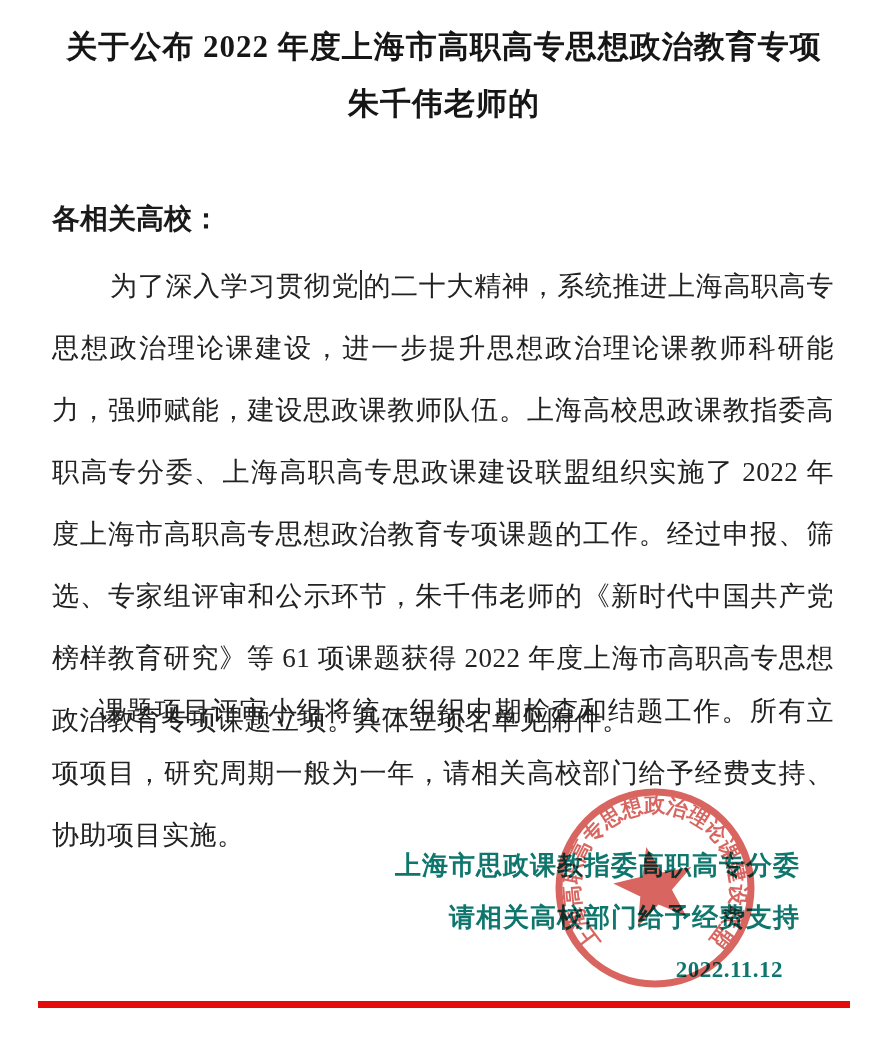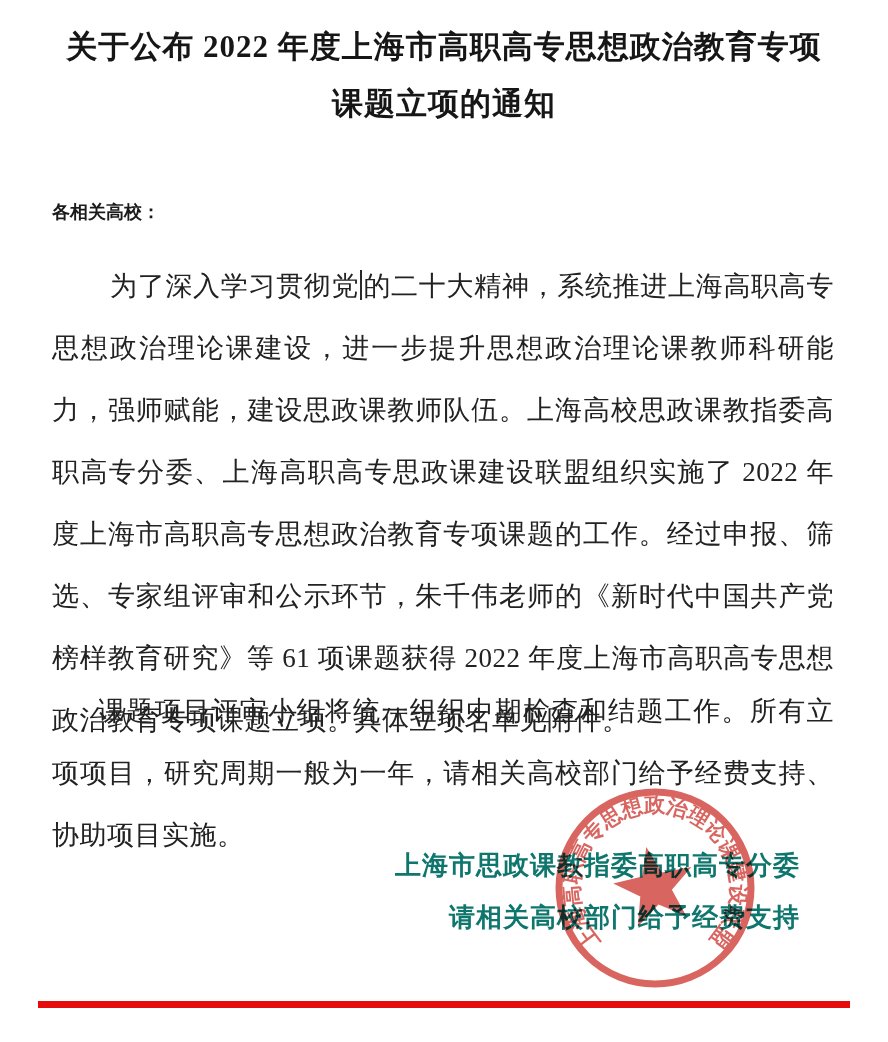--- a/index.html
+++ b/index.html
@@ -22,21 +22,21 @@
     font-size: 31px;
     font-weight: bold;
     line-height: 57px;
     color: #161616;
     letter-spacing: 1px;
   }
   .salutation {
     position: absolute;
     top: 200px;
     left: 52px;
-    font-size: 18px;
+    font-size: 28px;
     font-weight: bold;
     color: #1a1a1a;
   }
   .para {
     position: absolute;
     left: 52px;
     width: 782px;
     font-size: 27px;
     line-height: 62px;
     text-align: justify;
@@ -97,32 +97,33 @@
     fill: #d0433c;
   }
 </style>
 </head>
 <body>
 
 <div class="page">
 
   <div class="doc-title">
     <div>关于公布 2022 年度上海市高职高专思想政治教育专项</div>
-    <div>课题立项的通知</div>
+    <div>朱千伟老师的</div>
   </div>
 
   <div class="salutation">各相关高校：</div>
 
   <div class="para para-1"><span>为了深入学习贯彻党</span><span class="caret"></span><span>的二十大精神，系统推进上海高职高专思想政治理论课建设，进一步提升思想政治理论课教师科研能力，强师赋能，建设思政课教师队伍。上海高校思政课教指委高职高专分委、上海高职高专思政课建设联盟组织实施了 2022 年度上海市高职高专思想政治教育专项课题的工作。经过申报、筛选、专家组评审和公示环节，朱千伟老师的《新时代中国共产党榜样教育研究》等 61 项课题获得 2022 年度上海市高职高专思想政治教育专项课题立项。具体立项名单见附件。</span></div>
 
   <div class="para para-2">课题项目评审小组将统一组织中期检查和结题工作。所有立项项目，研究周期一般为一年，请相关高校部门给予经费支持、协助项目实施。</div>
 
   <div class="signature">
     <div>上海市思政课教指委高职高专分委</div>
     <div>请相关高校部门给予经费支持</div>
+    <div class="date-line">2022.11.12</div>
   </div>
 
   <svg class="seal" viewBox="0 0 210 210" xmlns="http://www.w3.org/2000/svg">
     <circle cx="105" cy="105" r="96" fill="none" stroke="#d0433c" stroke-width="7"></circle>
     <path id="sealArc" d="M 51.3 158.7 A 76 76 0 1 1 158.7 158.7" fill="none"></path>
     <text>
       <textPath href="#sealArc">上海高职高专思想政治理论课建设联盟</textPath>
     </text>
     <polygon fill="#d0433c" points="96.3,63.9 111.9,89.5 141.4,84.0 121.9,106.8 136.2,133.1 108.5,121.6 87.9,143.4 90.3,113.5 63.2,100.6 92.4,93.6"></polygon>
   </svg>

